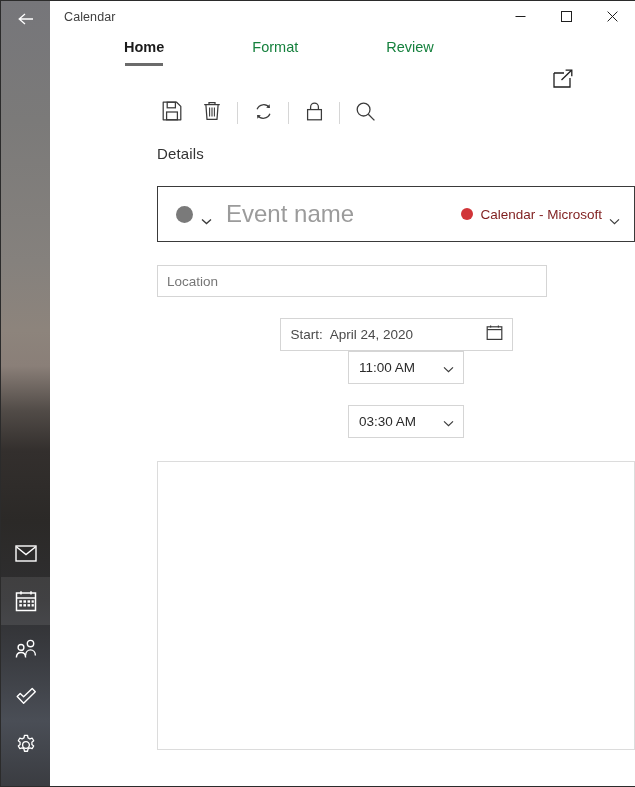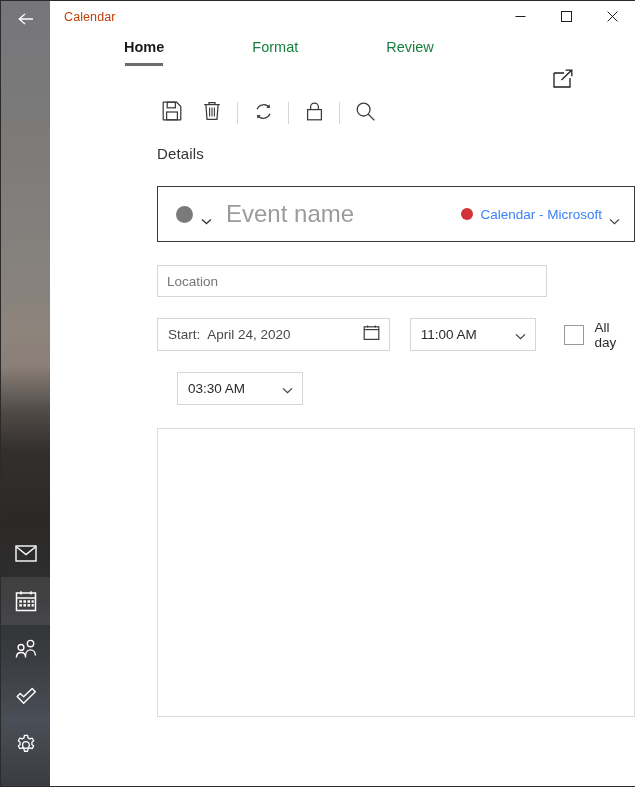--- a/index.html
+++ b/index.html
@@ -71,21 +71,21 @@
 
   
   .titlebar {
     height: 32px;
     display: flex;
     align-items: center;
     position: relative;
   }
   .app-title {
     font-size: 12.5px;
-    color: #c2410c;
+    color: #404040;
     padding-left: 14px;
     letter-spacing: .1px;
   }
   .winctrls {
     position: absolute;
     right: 0; top: 0;
     display: flex;
     height: 32px;
   }
   .wc {
@@ -191,21 +191,21 @@
   .event-input::placeholder { color: #9b9b9b; }
   .cal-select {
     display: flex;
     align-items: center;
     gap: 7px;
     padding-right: 14px;
     cursor: pointer;
     white-space: nowrap;
   }
   .cal-dot { width: 12px; height: 12px; border-radius: 50%; }
-  .cal-name { font-size: 13.5px; color: #3b82f6; }
+  .cal-name { font-size: 13.5px; color: #7f1d1d; }
 
   
   .location-box {
     margin-top: 23px;
     width: 390px; height: 32px;
     border: 1px solid #d5d5d5;
     display: flex; align-items: center;
     background: #ffffff;
   }
   .location-input {
@@ -217,35 +217,36 @@
     padding-left: 9px;
     background: transparent;
   }
   .location-input::placeholder { color: #767676; }
 
   
   .date-row {
     display: flex;
     align-items: center;
     margin-top: 21px;
+    flex-direction: column;
   }
   .date-field {
     width: 233px; height: 33px;
     border: 1px solid #d5d5d5;
     display: flex;
     align-items: center;
     justify-content: space-between;
     padding: 0 9px 0 10px;
     cursor: pointer;
     background: #ffffff;
   }
   .date-label { font-size: 13.5px; color: #4a4a4a; }
   .date-label .dl-prefix { margin-right: 7px; }
   .time-field {
-    width: 126px; height: 33px;
+    width: 116px; height: 33px;
     border: 1px solid #d5d5d5;
     display: flex;
     align-items: center;
     justify-content: space-between;
     padding: 0 9px 0 10px;
     margin-left: 20px;
     cursor: pointer;
     background: #ffffff;
   }
   .time-label { font-size: 13.5px; color: #2b2b2b; }
@@ -496,24 +497,20 @@
           </span>
         </div>
         <div class="time-field">
           <span class="time-label">11:00 AM</span>
           <span>
             <svg width="11" height="7" viewBox="0 0 11 7">
                 <path d="M1 1.4 L5.5 5.6 L10 1.4" fill="none" stroke="#3b3b3b" stroke-width="1.2"></path>
               </svg>
           </span>
         </div>
-        <div class="allday-wrap">
-          <span class="checkbox"></span>
-          <span class="allday-label">All day</span>
-        </div>
       </div>
 
       <div class="date-row">
         <div class="time-field">
           <span class="time-label">03:30 AM</span>
           <span>
             <svg width="11" height="7" viewBox="0 0 11 7">
                 <path d="M1 1.4 L5.5 5.6 L10 1.4" fill="none" stroke="#3b3b3b" stroke-width="1.2"></path>
               </svg>
           </span>

